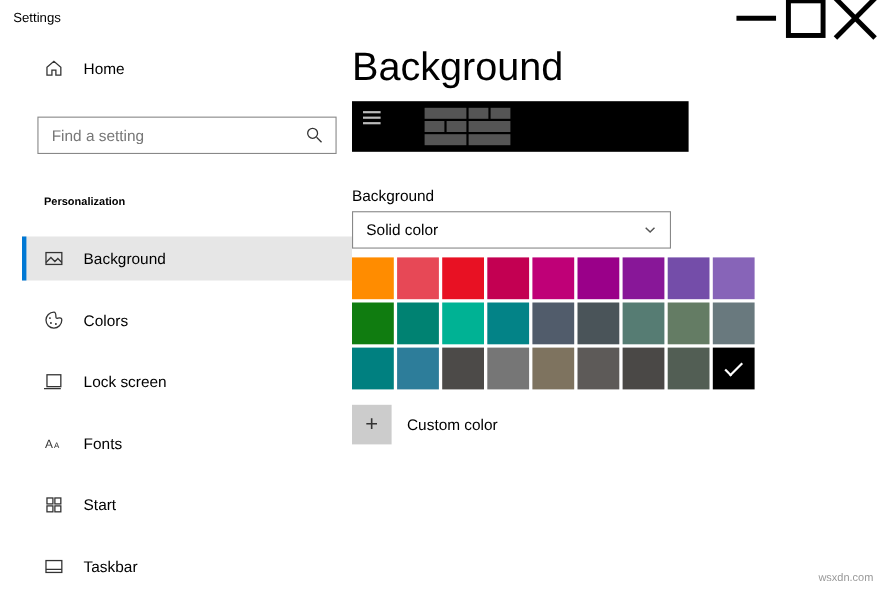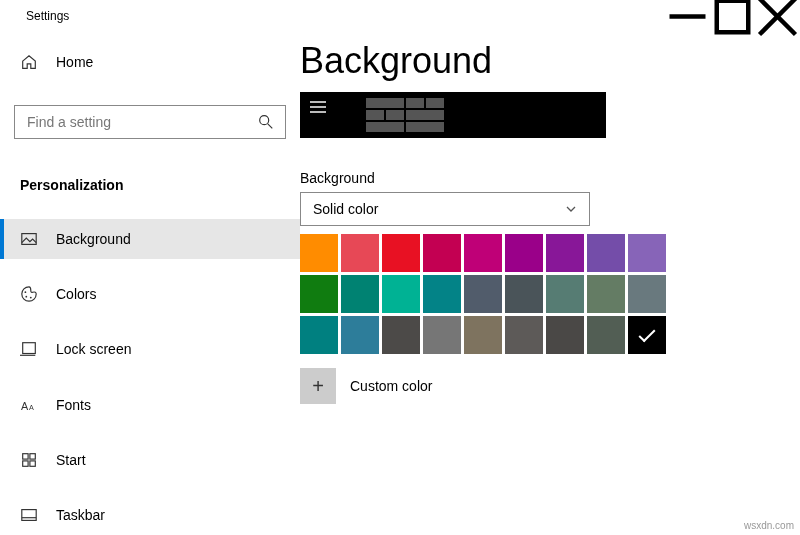--- a/index.html
+++ b/index.html
@@ -8,31 +8,31 @@
     width: 800px; height: 535px;
     font-family: "Segoe UI", -apple-system, sans-serif;
     font-size: 14px; color: #000; background: #fff;
     overflow: hidden; position: relative;
   }
   .titlebar {
     height: 32px; display: flex; align-items: center;
     justify-content: space-between; padding: 0 0 0 12px;
     border-bottom: 0;
   }
-  .titlebar .title { font-size: 12px; margin-left: 14px; }
+  .titlebar .title { font-size: 12px; }
   .titlebar .controls { display: flex; }
   .titlebar .controls .btn {
     width: 45px; height: 32px; display: flex;
     align-items: center; justify-content: center;
     font-family: "Segoe MDL2 Assets", sans-serif; font-size: 10px;
   }
   .content { display: flex; height: calc(100% - 32px); }
   .sidebar {
     width: 300px; padding: 10px 0 0 0;
-    display: flex; flex-direction: column; gap: 16px;
+    display: flex; flex-direction: column; gap: 16px; margin-left: 20px;
   }
   .home-row, .nav-row {
     height: 40px; display: flex; align-items: center;
     gap: 18px; padding: 0 20px; cursor: default;
   }
   .nav-row.active {
     background: #e6e6e6; border-left: 4px solid #0078d4;
     padding-left: 16px;
   }
   .icon { width: 18px; height: 18px; display:flex; align-items:center; justify-content:center; }
@@ -42,21 +42,21 @@
     width: 100%; height: 34px; border: 1px solid #888;
     display: flex; align-items: center; padding: 0 10px;
     color: #666; justify-content: flex-start;
   }
   .search input {
     border: none; outline: none; flex: 1; font-size: 14px;
     font-family: inherit; color: #000; background: transparent;
   }
   .search input::placeholder { color: #777; font-style: normal; }
   .section-heading {
-    font-weight: 600; font-size: 14px; padding: 14px 20px 10px;
+    font-weight: 600; font-size: 10px; padding: 14px 20px 10px;
   }
   .main {
     flex: 1; padding: 4px 30px 0 0; overflow: hidden;
     border-left: 0; position: relative;
   }
   .main h1 {
     font-weight: 300; font-size: 36px; margin: 4px 0 10px 0;
   }
   .preview {
     width: 306px; height: 46px; background: #000;

